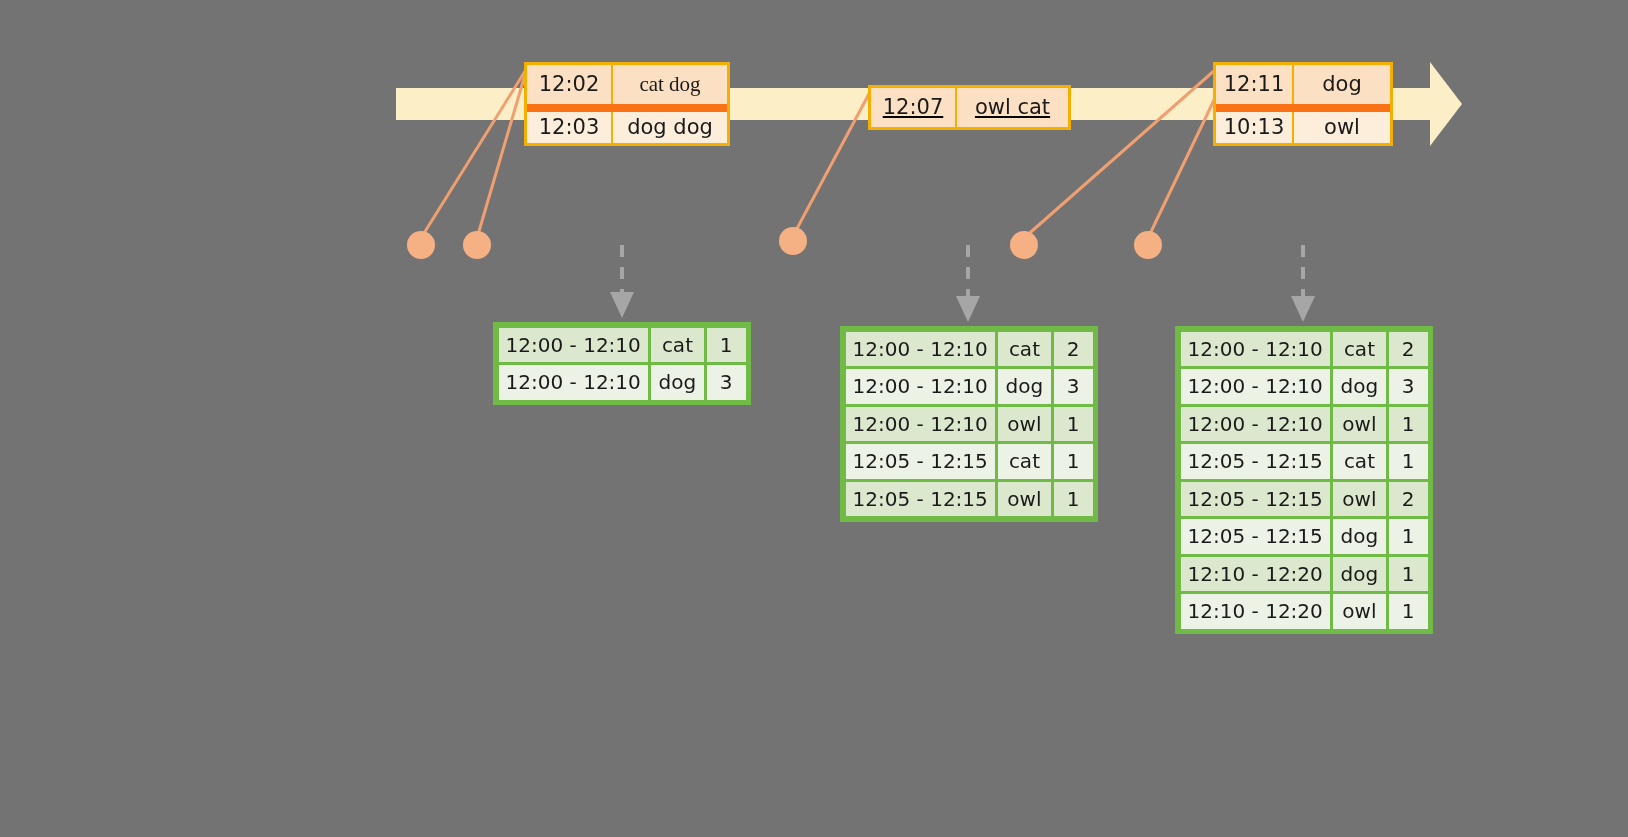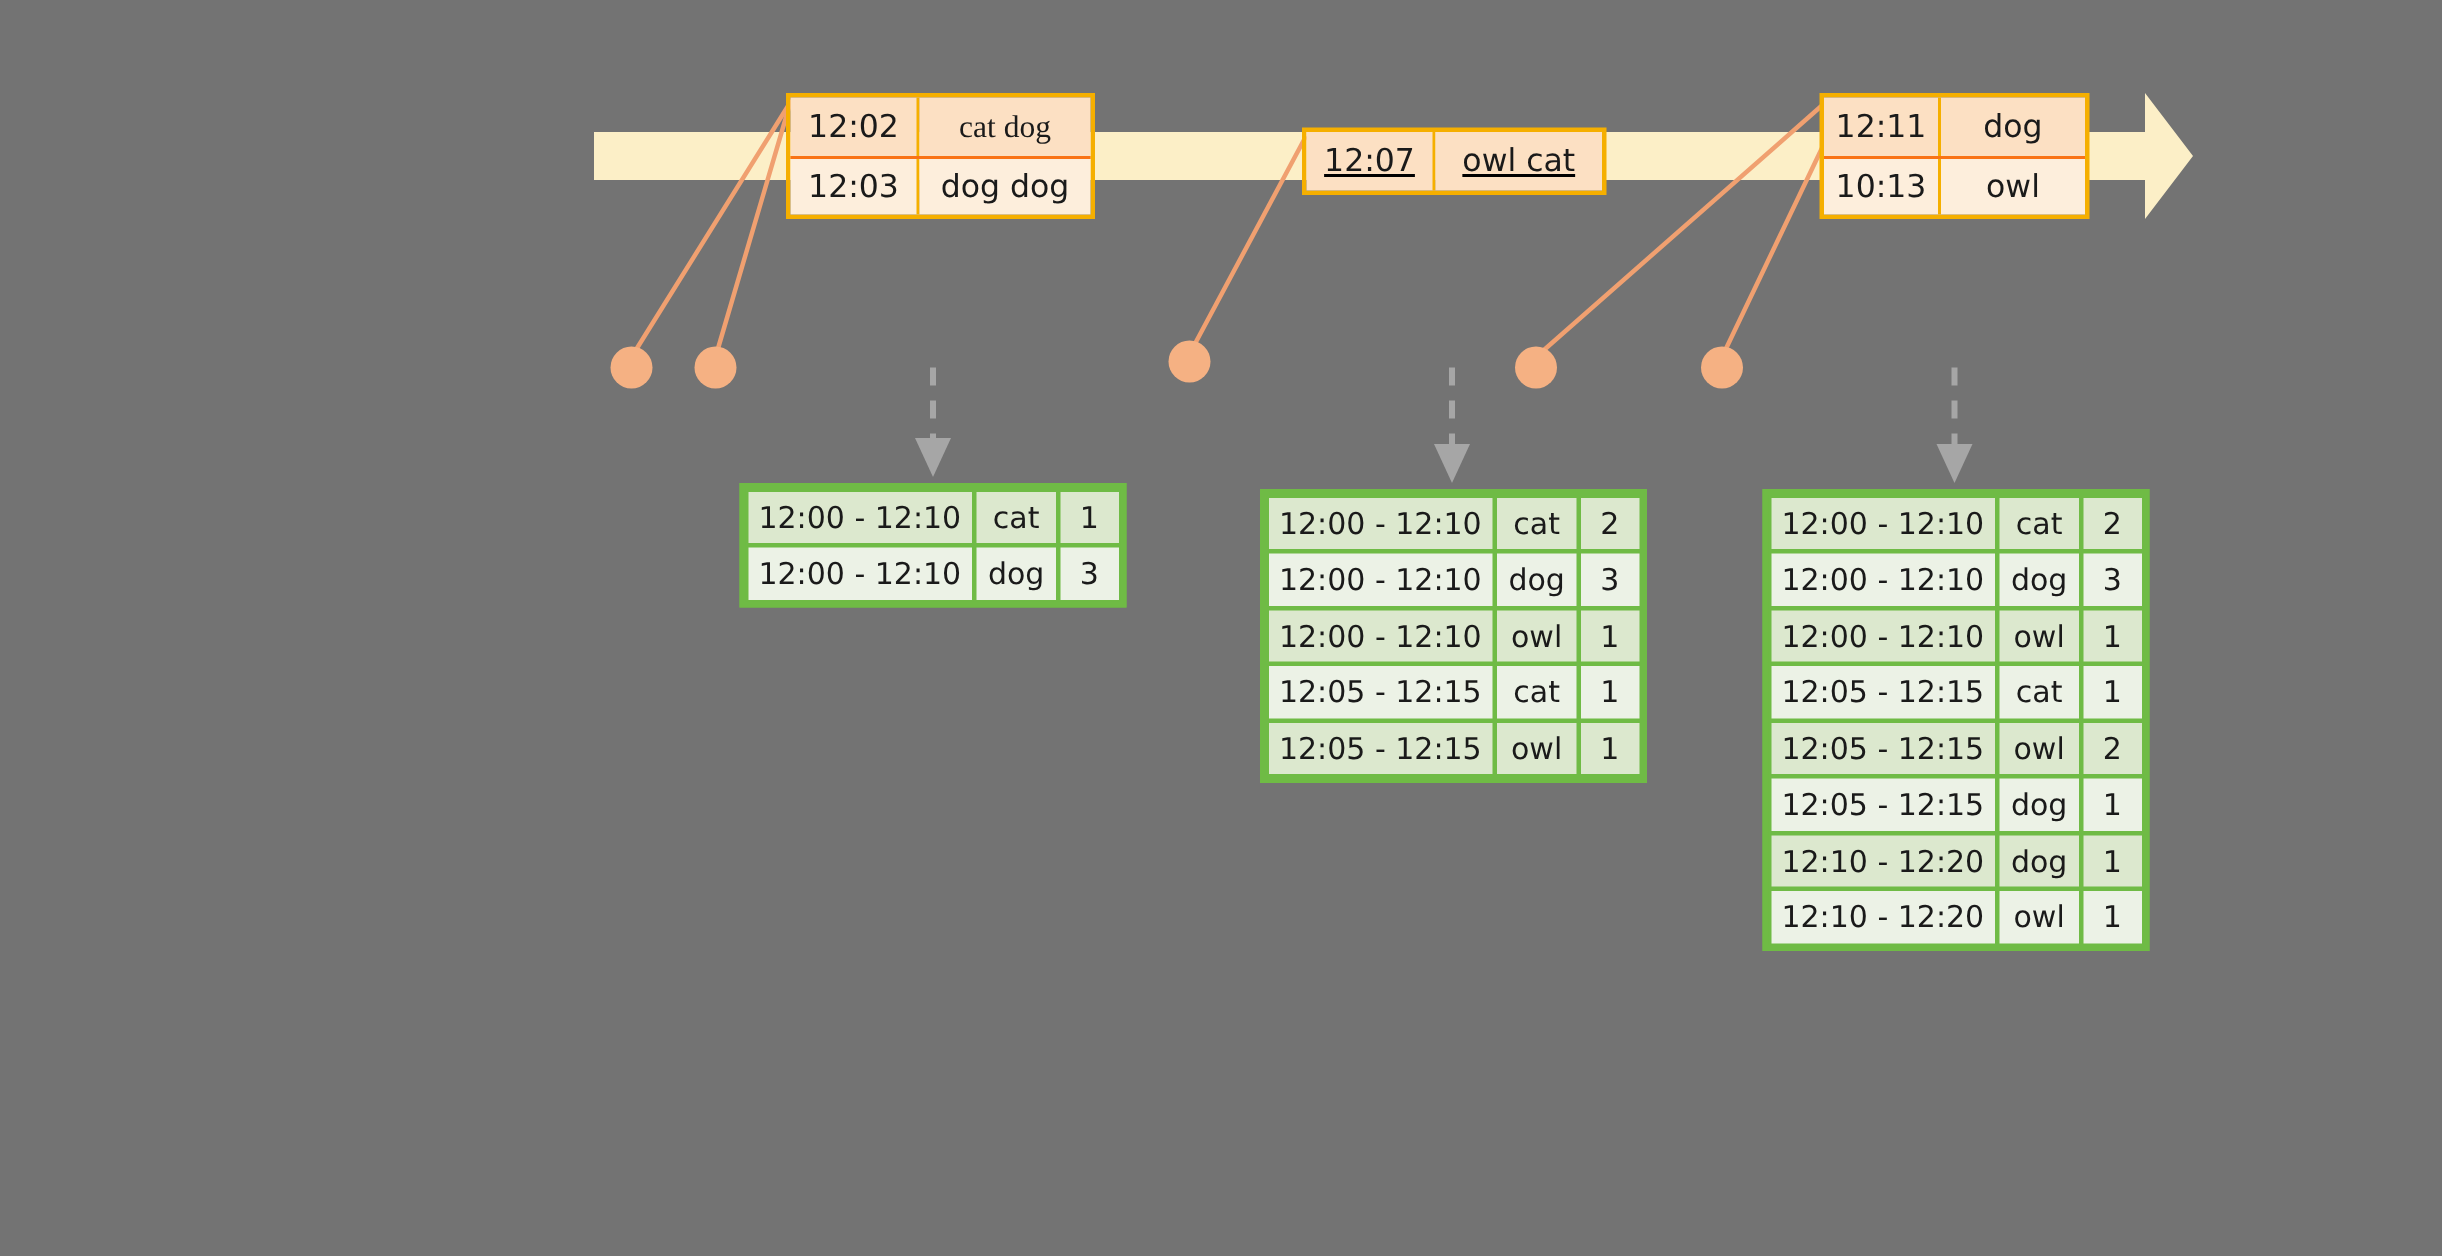--- a/index.html
+++ b/index.html
@@ -35,21 +35,21 @@
     position: absolute;
     border: 3px solid #F5AF00;
     box-sizing: border-box;
     z-index: 5;
   }
   .evt-row {
     display: flex;
     height: 39px;
     box-sizing: border-box;
   }
-  .evt-row + .evt-row { border-top: 2px solid #f97316; }
+  .evt-row + .evt-row { border-top: 8px solid #f97316; }
   .evt-row.alt .evt-time, .evt-row.alt .evt-val { background: #FDEEDC; }
   .evt-time, .evt-val {
     display: flex;
     align-items: center;
     justify-content: center;
     background: #FCE0C3;
     color: #1a1a1a;
     font-size: 21px;
     line-height: 1;
     box-sizing: border-box;

